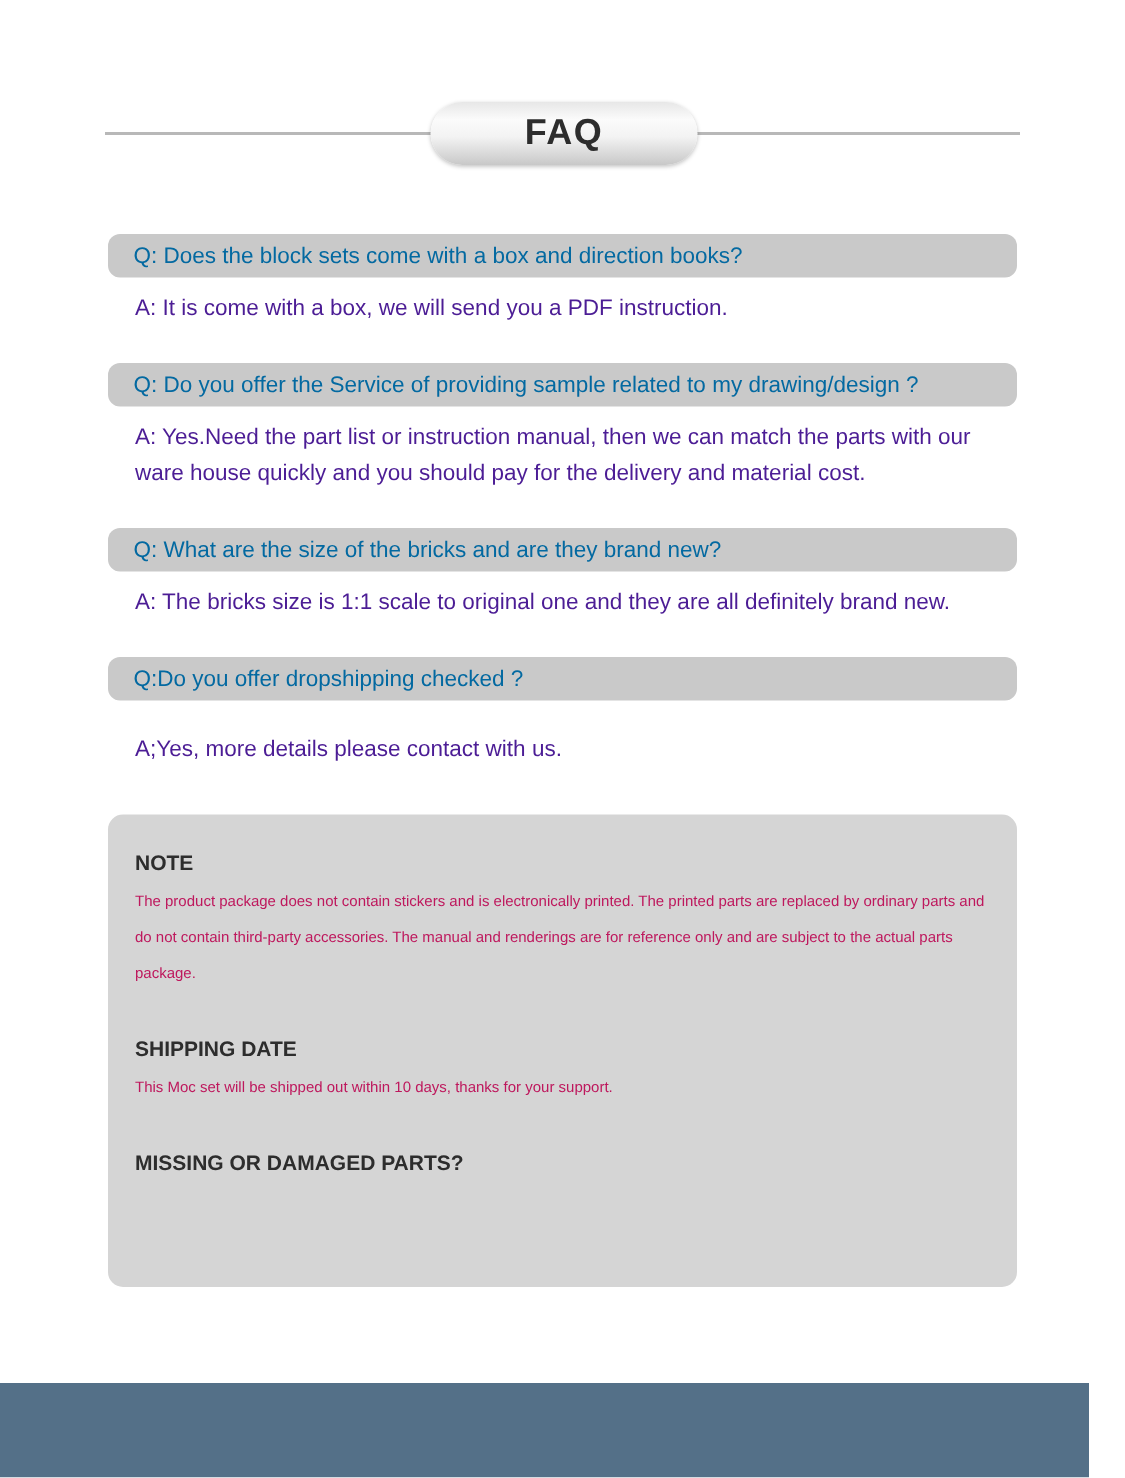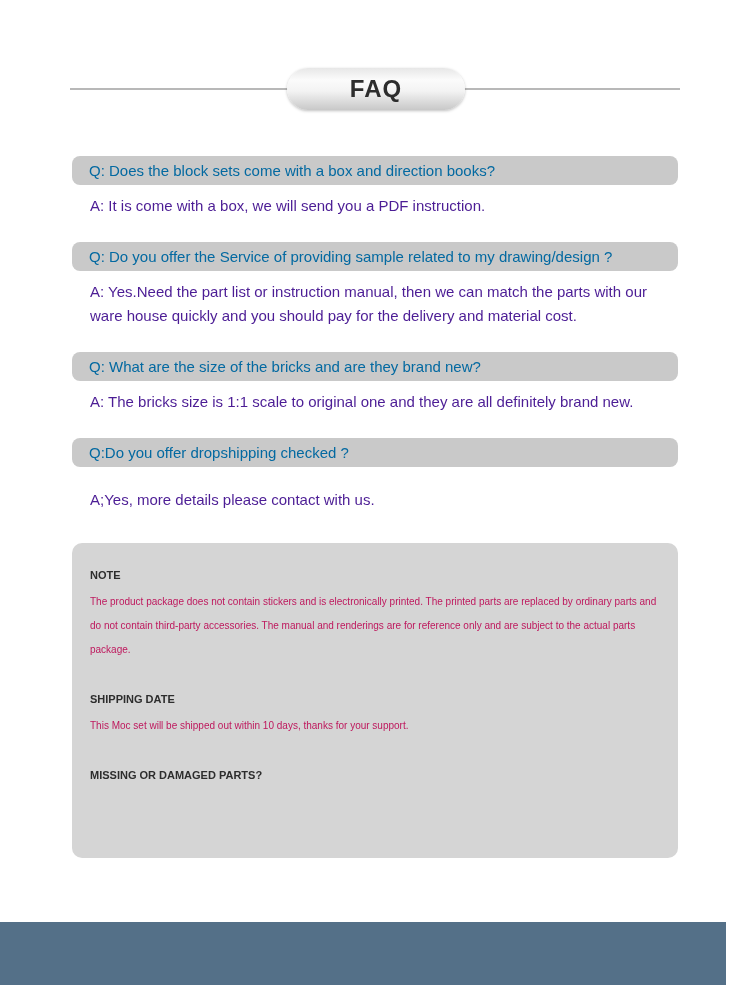--- a/index.html
+++ b/index.html
@@ -63,21 +63,21 @@
     left:72px; top:543px;
     width:606px; height:315px;
     background:#d5d5d5;
     border-radius:10px;
     box-sizing:border-box;
     padding:23px 18px;
   }
   .info-section + .info-section { margin-top:28px; }
   .info-heading {
     margin:0 0 5px 0;
-    font-size:11px; font-weight:bold; color:#2d2d2d;
+    font-size:14px; font-weight:bold; color:#2d2d2d;
     line-height:19px;
   }
   .info-body {
     margin:0;
     font-size:10px; color:#be185d;
     line-height:24px;
     max-width:590px;
   }
   
   .footer-bar {

